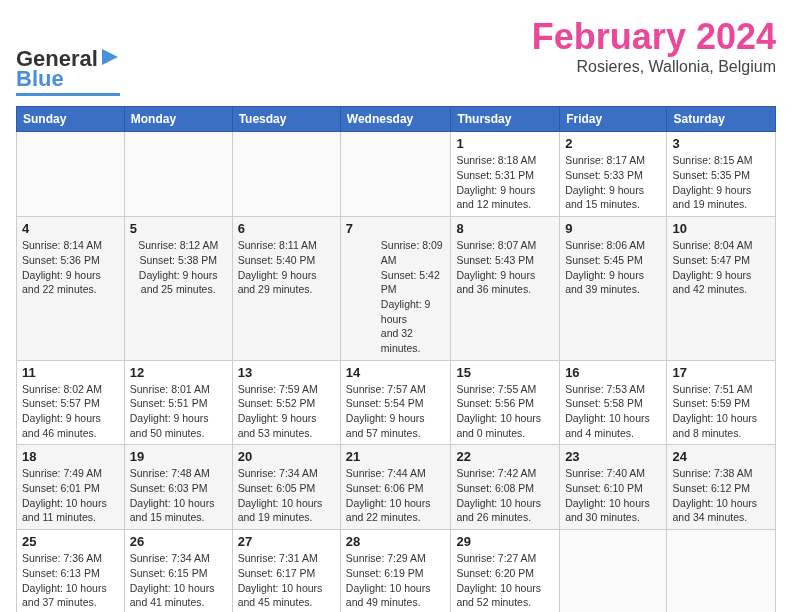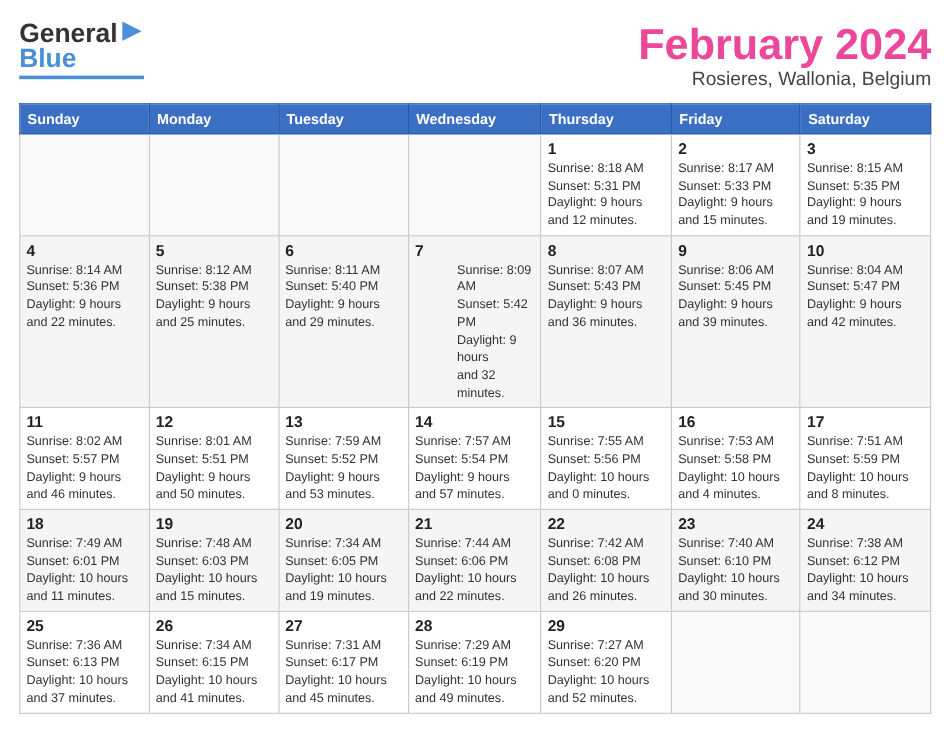--- a/index.html
+++ b/index.html
@@ -13,20 +13,21 @@
     .header {
       display: flex;
       justify-content: space-between;
       align-items: flex-start;
       margin-bottom: 10px;
     }
     .logo {
       display: flex;
       flex-direction: column;
       align-items: flex-start;
+      margin-top: 31px;
     }
     .logo-text {
       font-size: 22px;
       font-weight: bold;
       color: #333;
       line-height: 1.1;
     }
     .logo-line {
       height: 3px;
       background: #4a90d9;
@@ -156,21 +157,21 @@
       <tr>
         <td>
           <span class="day-number">4</span>
           <div class="day-info" style="white-space: pre-line;">Sunrise: 8:14 AM
 Sunset: 5:36 PM
 Daylight: 9 hours
 and 22 minutes.</div>
         </td>
         <td>
           <span class="day-number">5</span>
-          <div class="day-info" style="white-space: pre-line;">Sunrise: 8:12 AM
+          <div class="day-info" style="white-space: pre-line; text-align: center;">Sunrise: 8:12 AM
 Sunset: 5:38 PM
 Daylight: 9 hours
 and 25 minutes.</div>
         </td>
         <td>
           <span class="day-number">6</span>
           <div class="day-info" style="white-space: pre-line;">Sunrise: 8:11 AM
 Sunset: 5:40 PM
 Daylight: 9 hours
 and 29 minutes.</div>

